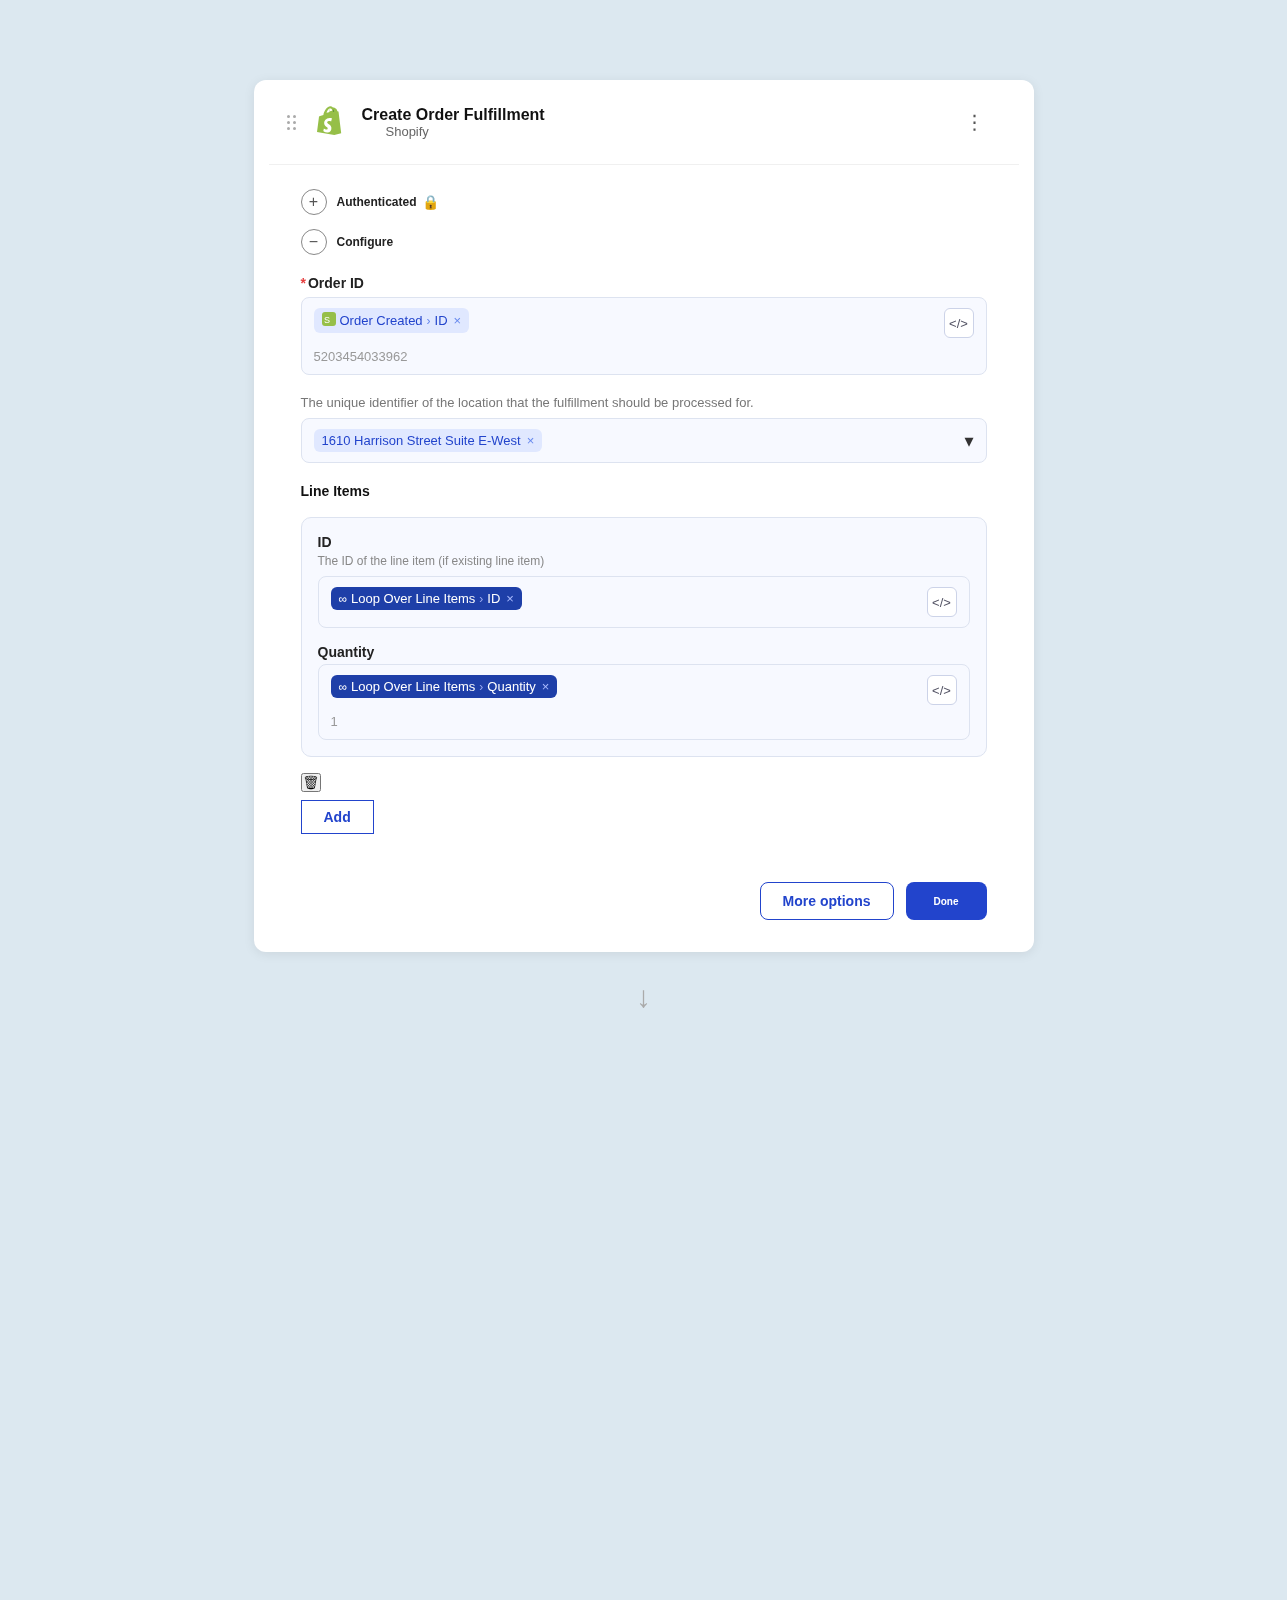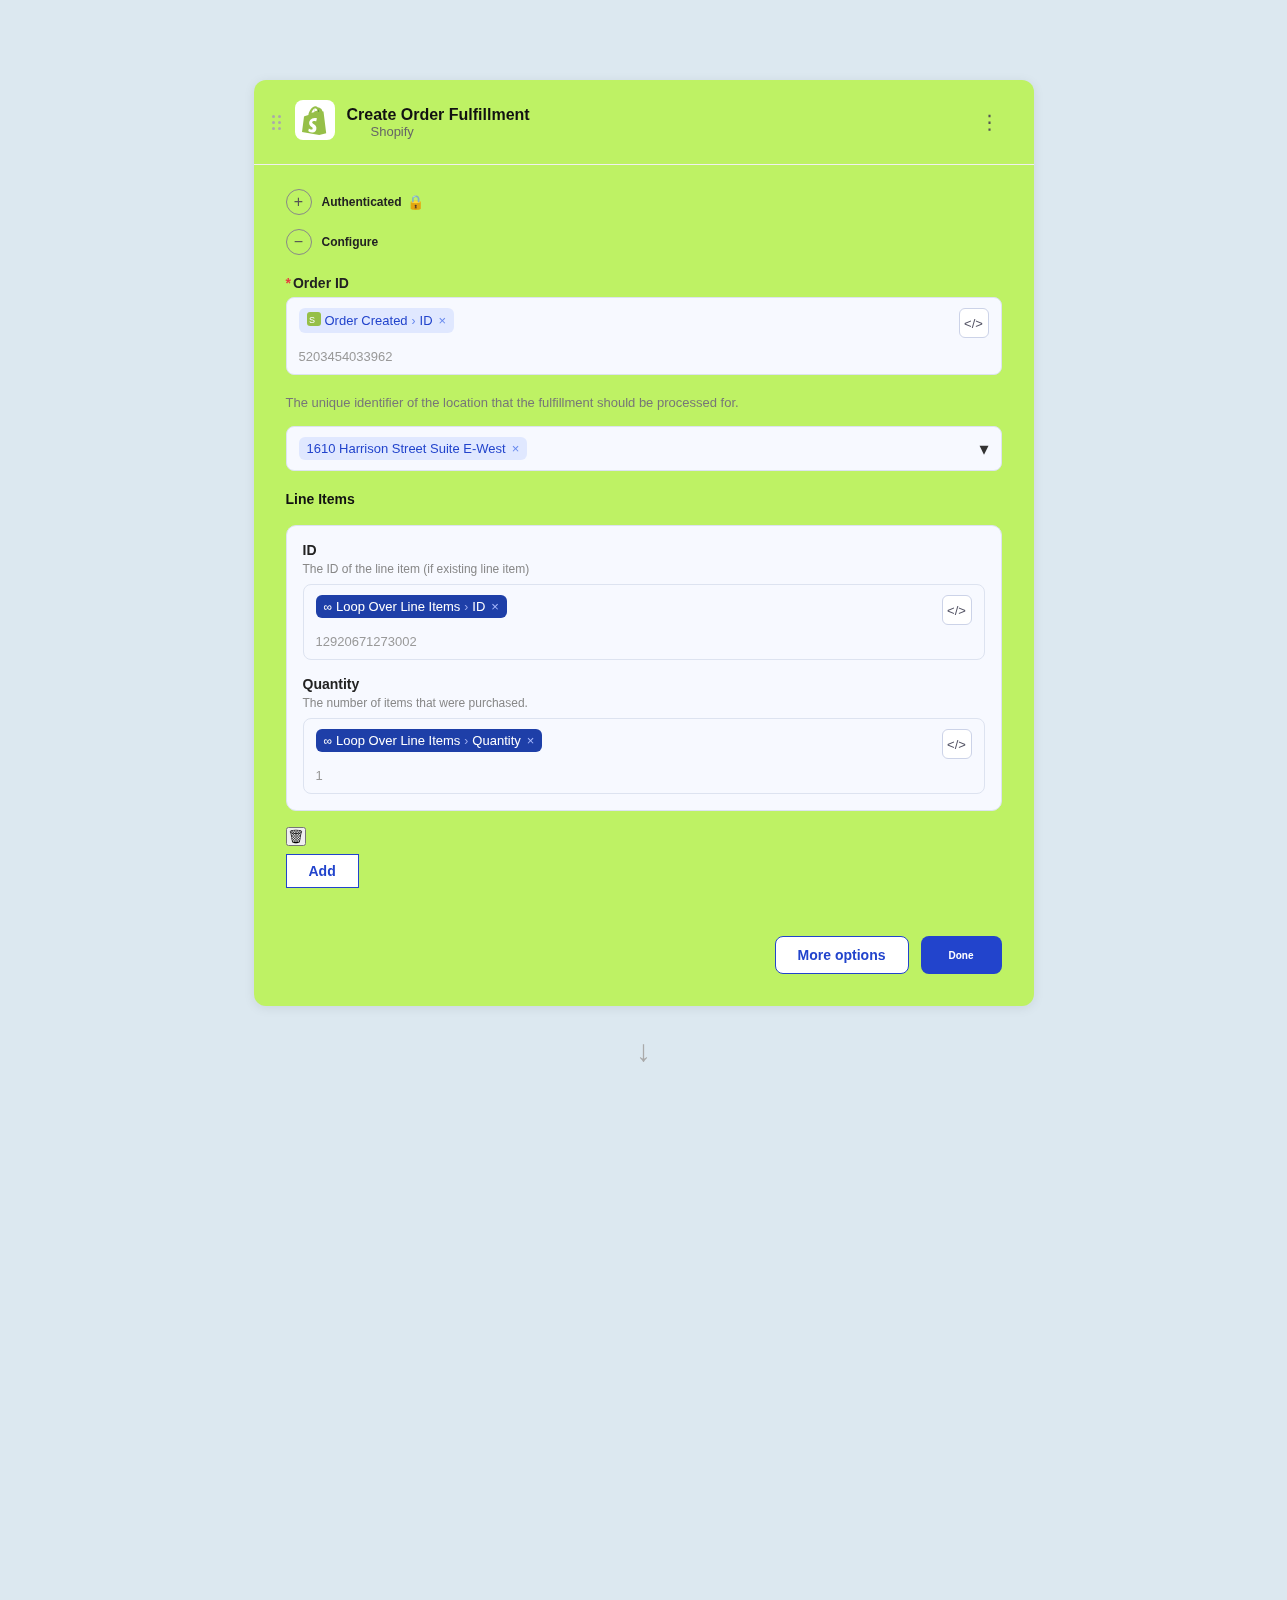--- a/index.html
+++ b/index.html
@@ -13,25 +13,25 @@
       padding: 40px 0;
     }
     .page-wrapper {
       width: 1287px;
       display: flex;
       justify-content: center;
       align-items: flex-start;
       padding: 40px 0 60px;
     }
     .card {
-      background: #bef264;
+      background: #ffffff;
       border-radius: 12px;
       width: 780px;
       box-shadow: 0 2px 12px rgba(0,0,0,0.08);
-      padding: 0 0 32px;
+      padding: 0 15px 32px;
       position: relative;
     }
     
     .card-header {
       display: flex;
       align-items: center;
       padding: 20px 24px 20px 18px;
       border-bottom: 1px solid #f0f0f0;
     }
     .drag-handle {
@@ -117,21 +117,21 @@
       color: #222;
       margin-bottom: 6px;
     }
     .field-label .required {
       color: #e53e3e;
       margin-right: 2px;
     }
     .field-desc {
       font-size: 13px;
       color: #777;
-      margin-bottom: 16px;
+      margin-bottom: 8px;
     }
     
     .token-input-box {
       border: 1.5px solid #dde3f0;
       border-radius: 8px;
       padding: 10px 12px;
       background: #f7f9ff;
       display: flex;
       align-items: flex-start;
       justify-content: space-between;
@@ -391,29 +391,27 @@
                   <div class="token-input-inner">
                     <div class="token-row">
                       <div class="token-chip loop">
                         <span class="chip-icon infinity-icon">∞</span>
                         <span>Loop Over Line Items</span>
                         <span class="chip-arrow">›</span>
                         <span>ID</span>
                         <span class="chip-close">×</span>
                       </div>
                     </div>
-                    <div class="value-text">12920671273002</div>
                   </div>
                   <button class="code-btn">&lt;/&gt;</button>
                 </div>
               </div>
 
               <div class="sub-field" style="margin-bottom:0;">
                 <div class="sub-field-label">Quantity</div>
-                <div class="sub-field-desc">The number of items that were purchased.</div>
                 <div class="token-input-box">
                   <div class="token-input-inner">
                     <div class="token-row">
                       <div class="token-chip loop">
                         <span class="chip-icon infinity-icon">∞</span>
                         <span>Loop Over Line Items</span>
                         <span class="chip-arrow">›</span>
                         <span>Quantity</span>
                         <span class="chip-close">×</span>
                       </div>

